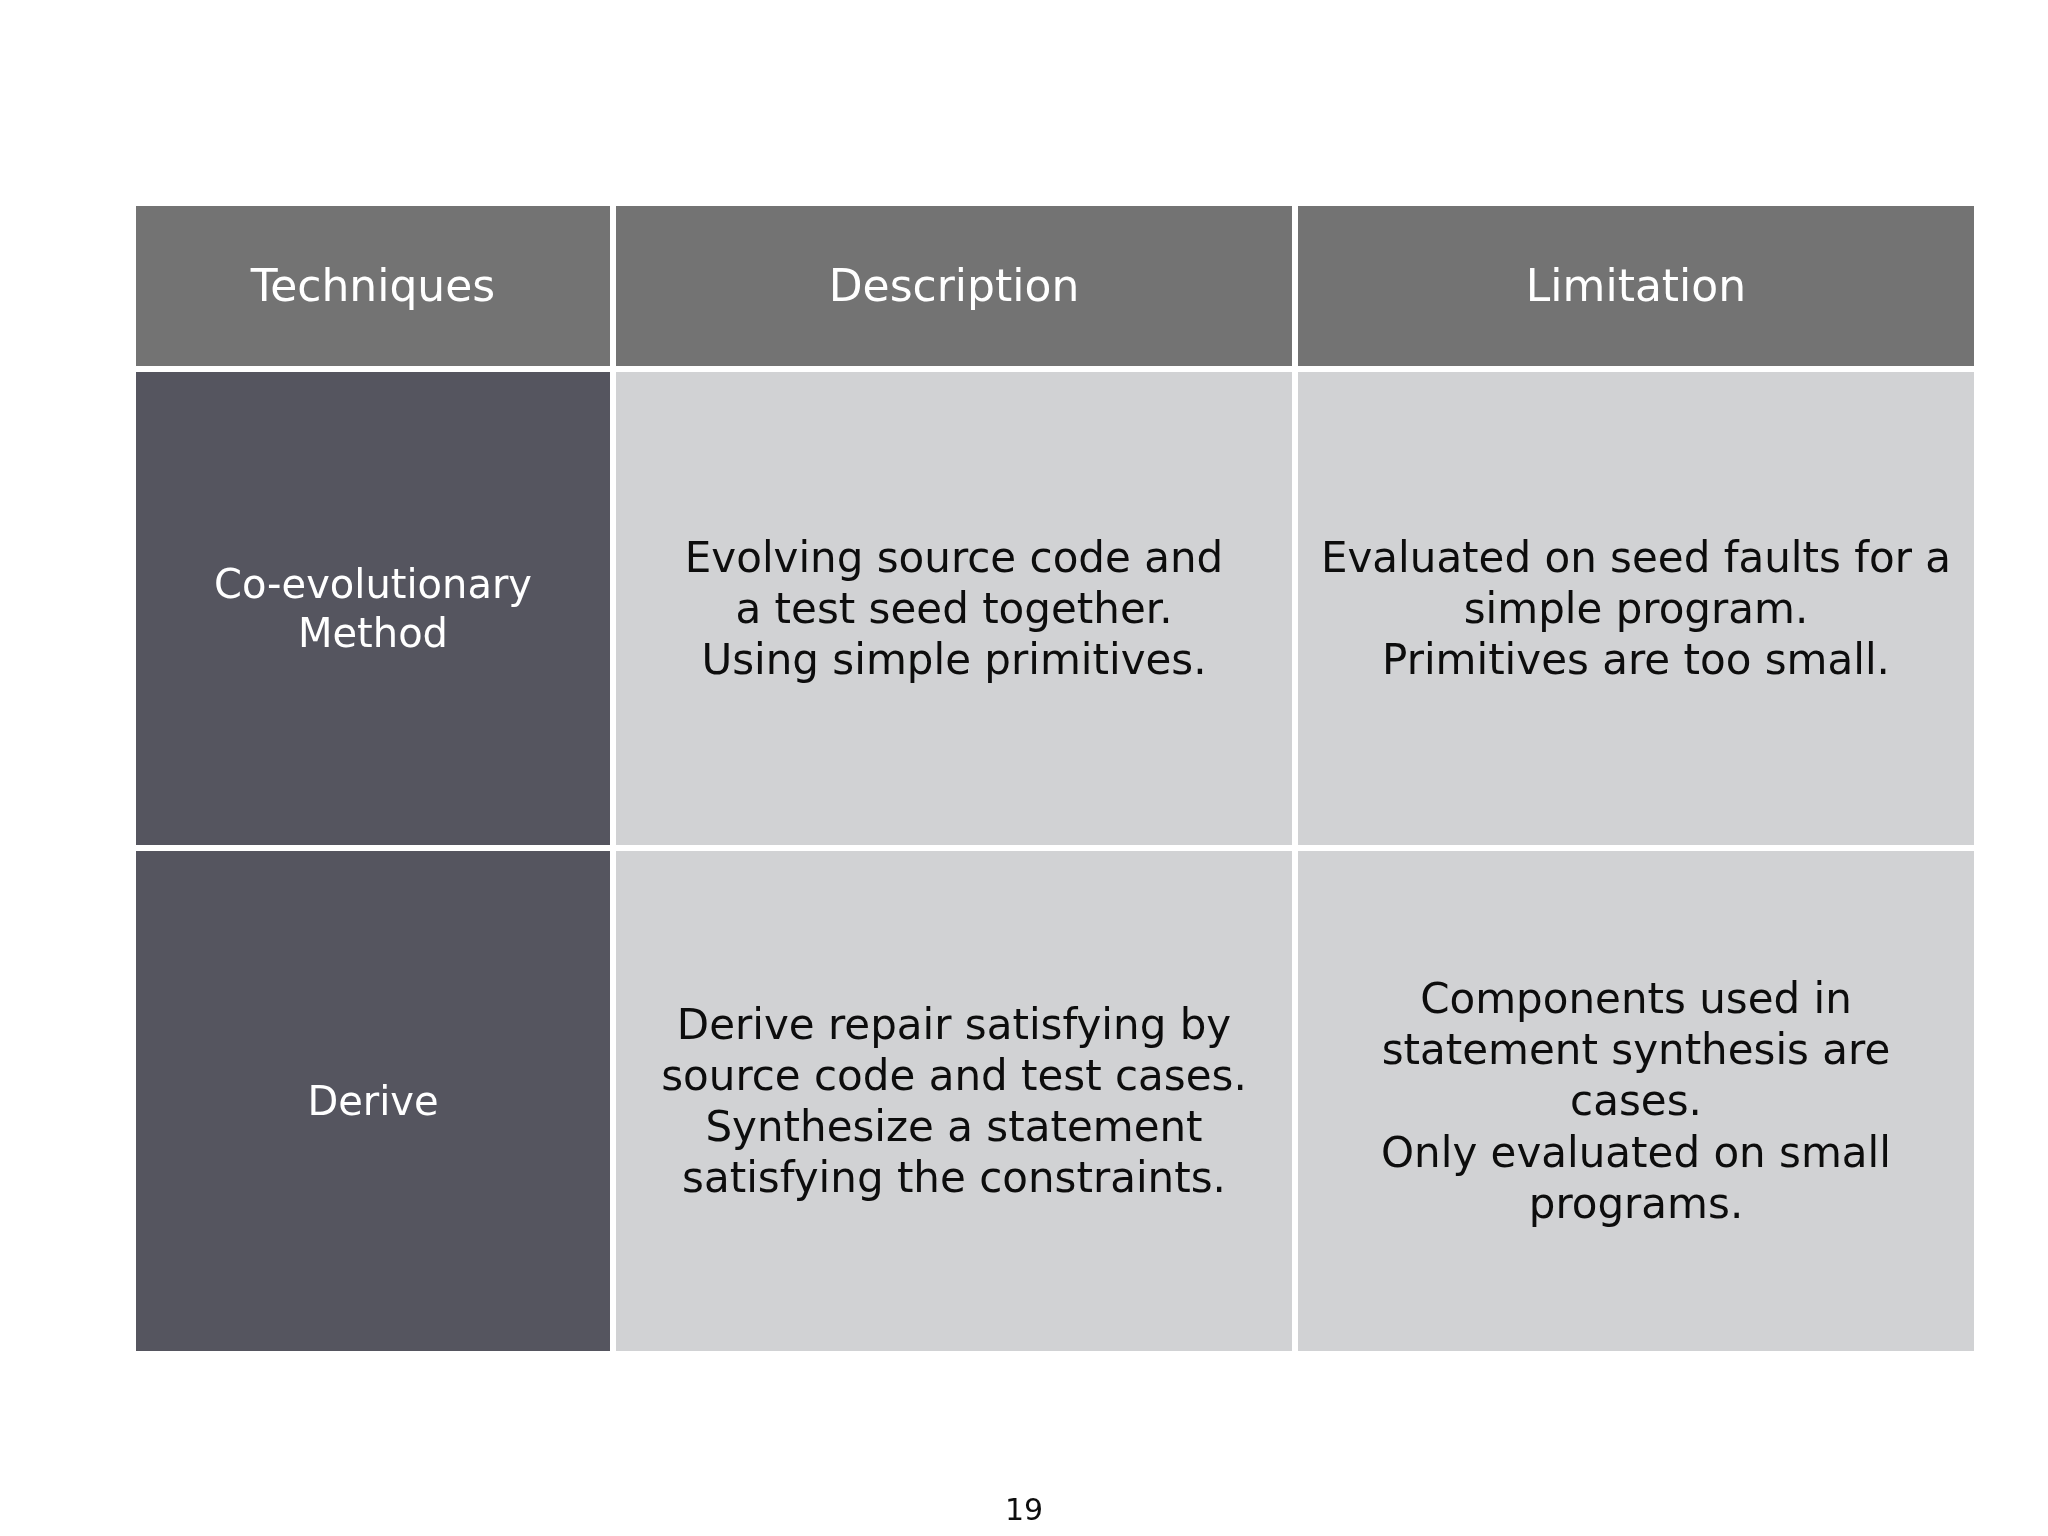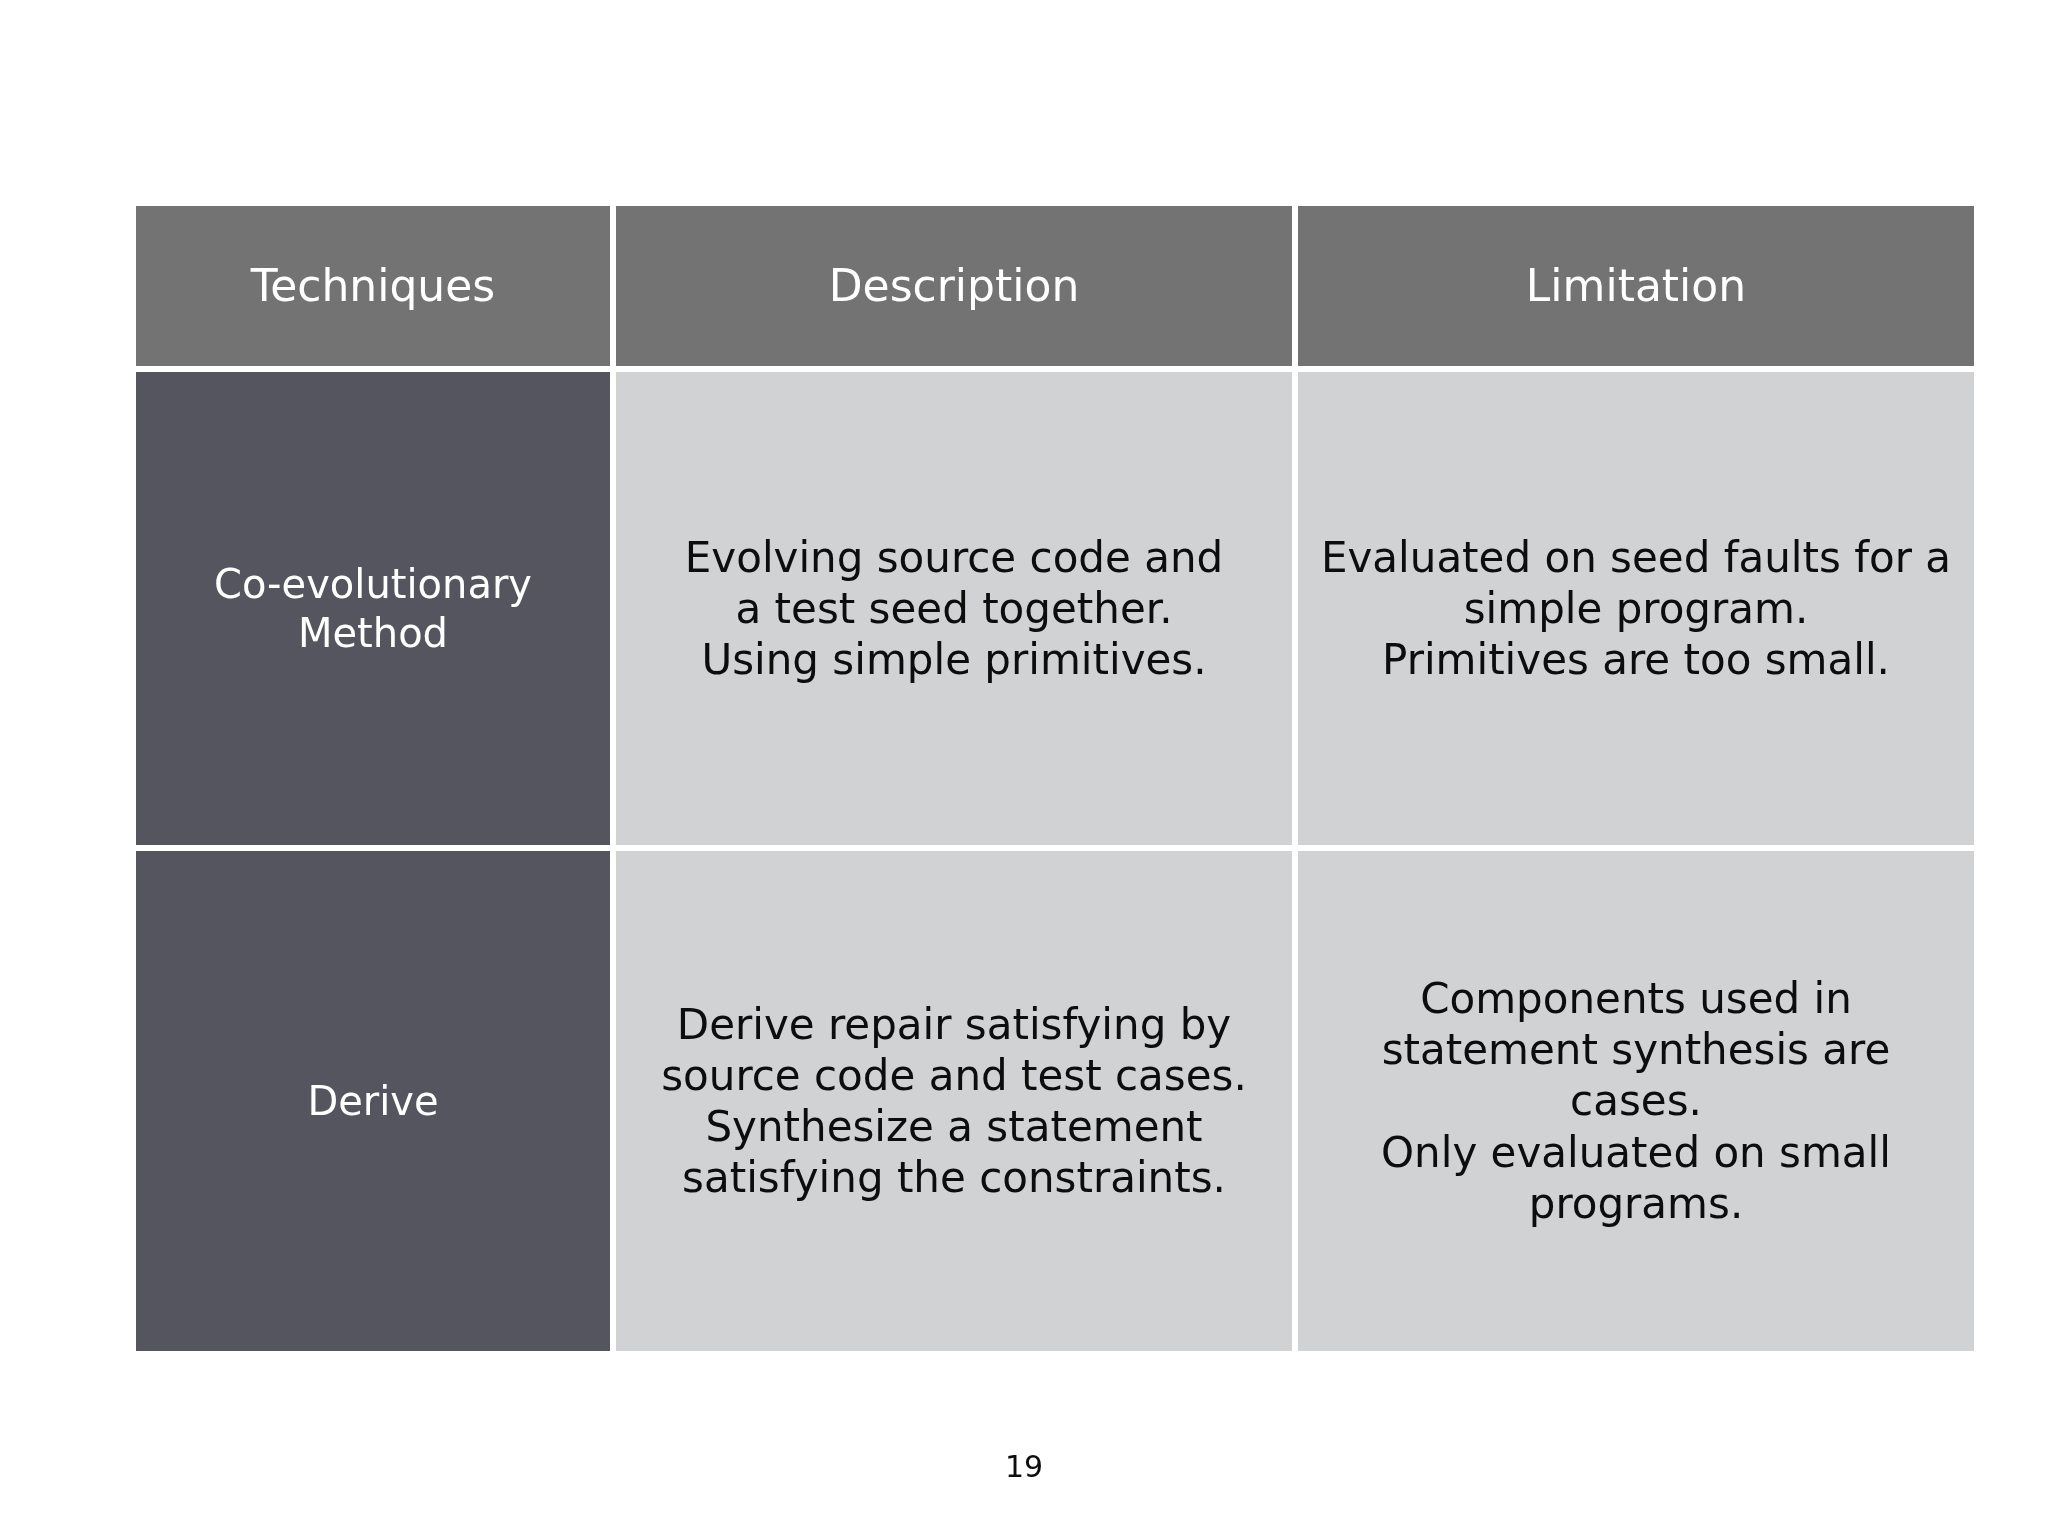--- a/index.html
+++ b/index.html
@@ -89,21 +89,21 @@
   .cell-lines .ln {
     display: block;
     white-space: normal;
   }
 
   
   .page-number {
     position: absolute;
     left: 0;
     right: 0;
-    top: 1449px;
+    top: 1492px;
     text-align: center;
     font-size: 30px;
     color: #0d0d0d;
     font-family: "DejaVu Sans", "Liberation Sans", sans-serif;
   }
 </style>
 </head>
 <body>
 
 <div class="slide">

